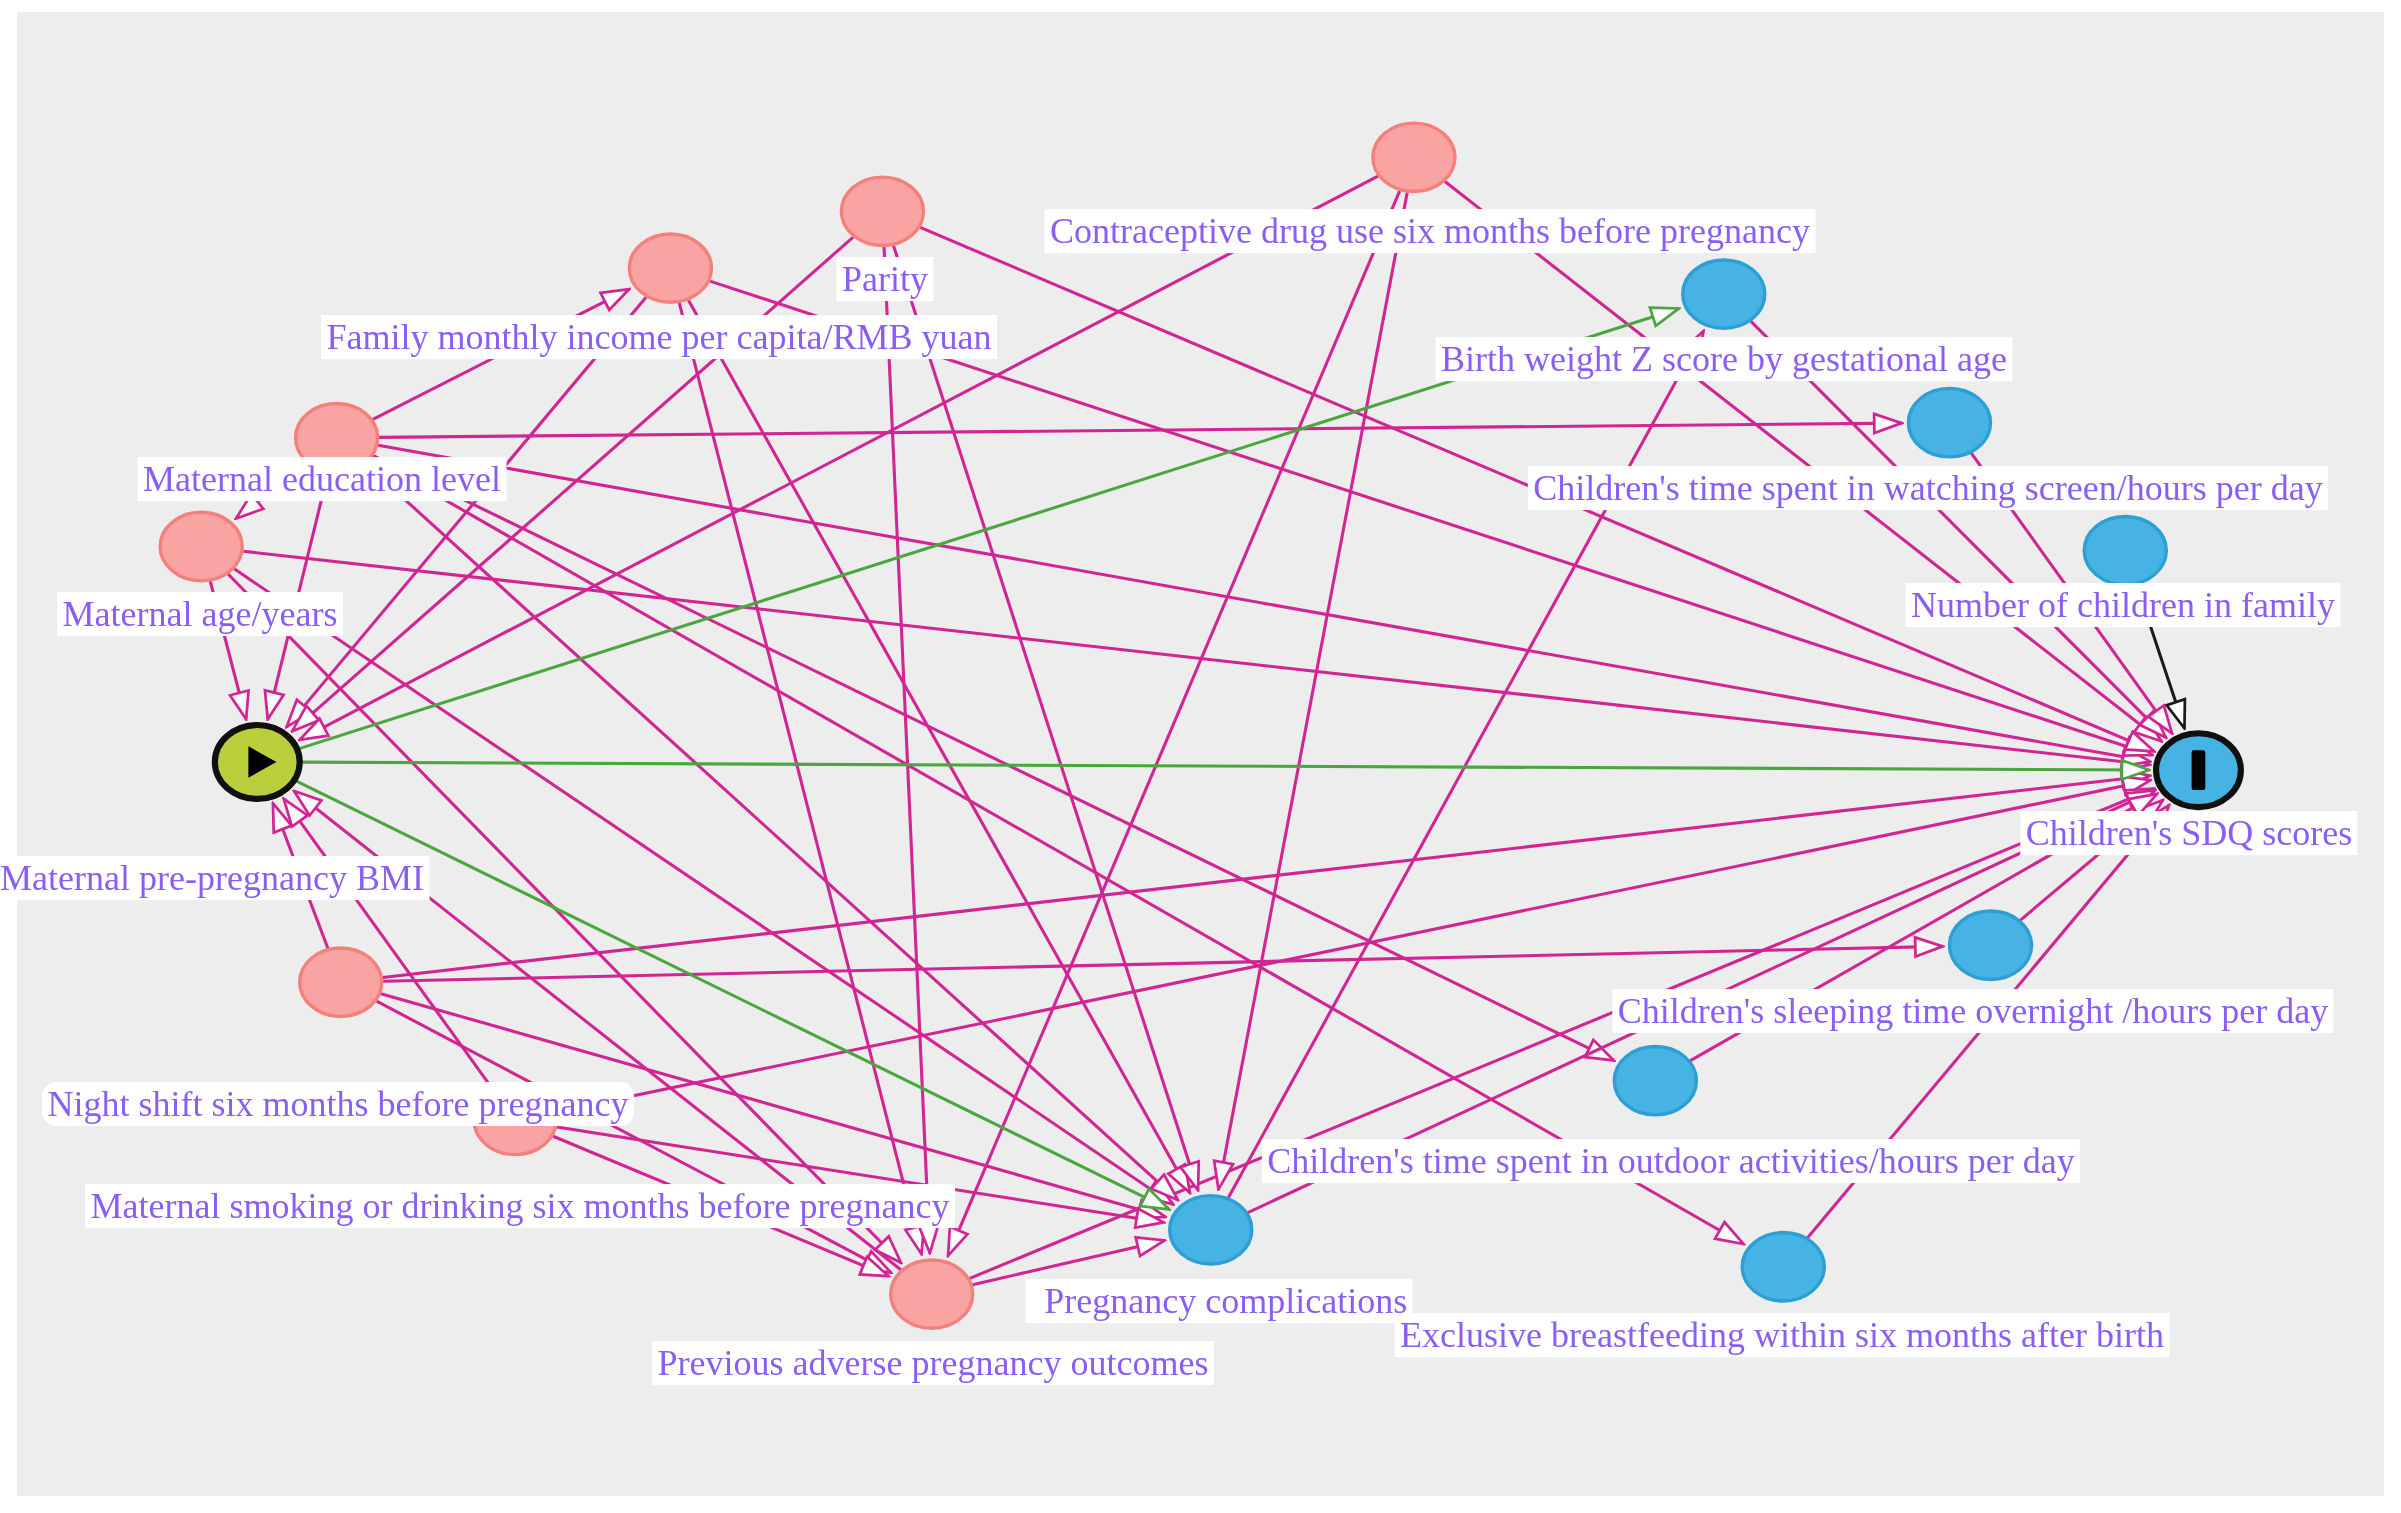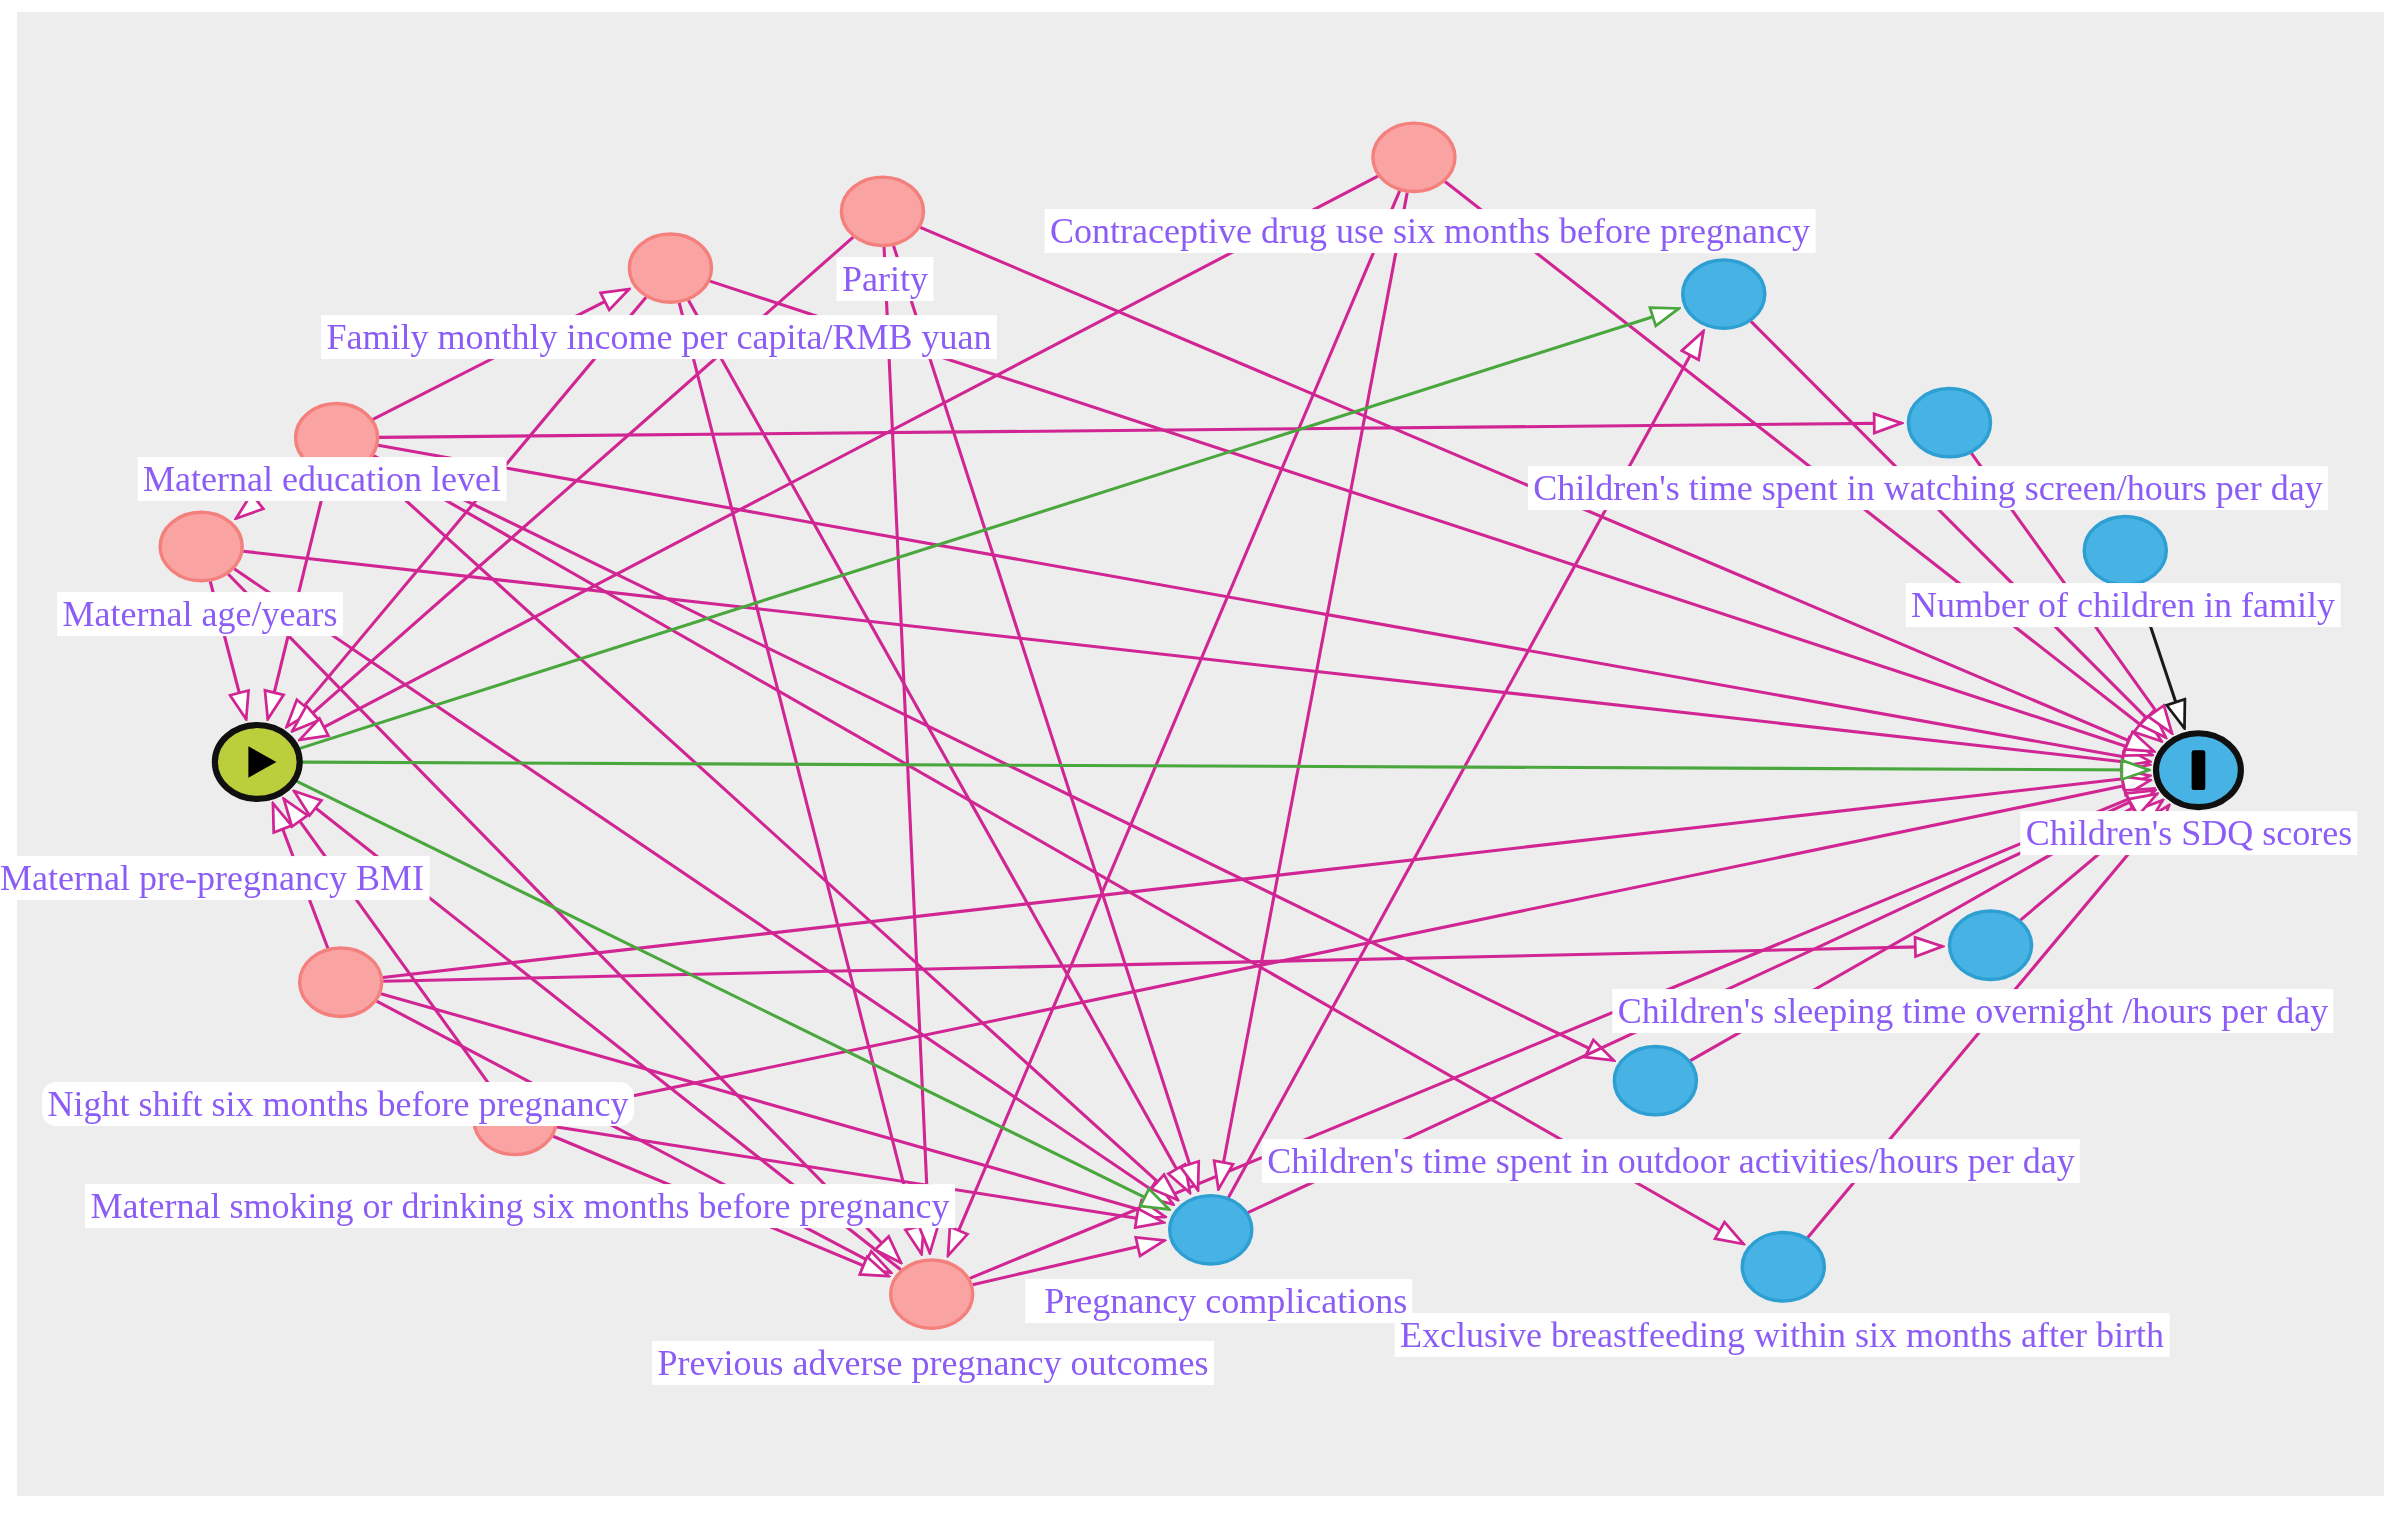--- a/index.html
+++ b/index.html
@@ -166,20 +166,21 @@
       <div class="node-label" style="left: 1430px; top: 231px;">Contraceptive drug use six months before pregnancy</div>
       <div class="node-label" style="left: 885px; top: 279px;">Parity</div>
       <div class="node-label" style="left: 659px; top: 337px;">Family monthly income per capita/RMB yuan</div>
       <div class="node-label" style="left: 322px; top: 479px;">Maternal education level</div>
       <div class="node-label" style="left: 200px; top: 614px; text-align: right;">Maternal age/years</div>
       <div class="node-label" style="left: 212px; top: 878px;">Maternal pre-pregnancy BMI</div>
       <div class="node-label" style="left: 338px; top: 1104px; border-radius: 14px;">Night shift six months before pregnancy</div>
       <div class="node-label" style="left: 520px; top: 1206px;">Maternal smoking or drinking six months before pregnancy</div>
       <div class="node-label" style="left: 933px; top: 1363px;">Previous adverse pregnancy outcomes</div>
       <div class="node-label" style="left: 1219px; top: 1301px; padding-left: 19px;">Pregnancy complications</div>
+      <div class="node-label" style="left: 1724px; top: 359px;">Birth weight Z score by gestational age</div>
       <div class="node-label" style="left: 1928px; top: 488px;">Children's time spent in watching screen/hours per day</div>
       <div class="node-label" style="left: 2123px; top: 605px;">Number of children in family</div>
       <div class="node-label" style="left: 2189px; top: 833px;">Children's SDQ scores</div>
       <div class="node-label" style="left: 1973px; top: 1011px;">Children's sleeping time overnight /hours per day</div>
       <div class="node-label" style="left: 1671px; top: 1161px;">Children's time spent in outdoor activities/hours per day</div>
       <div class="node-label" style="left: 1782px; top: 1335px;">Exclusive breastfeeding within six months after birth</div>
     </div>
 </div>
 
 

